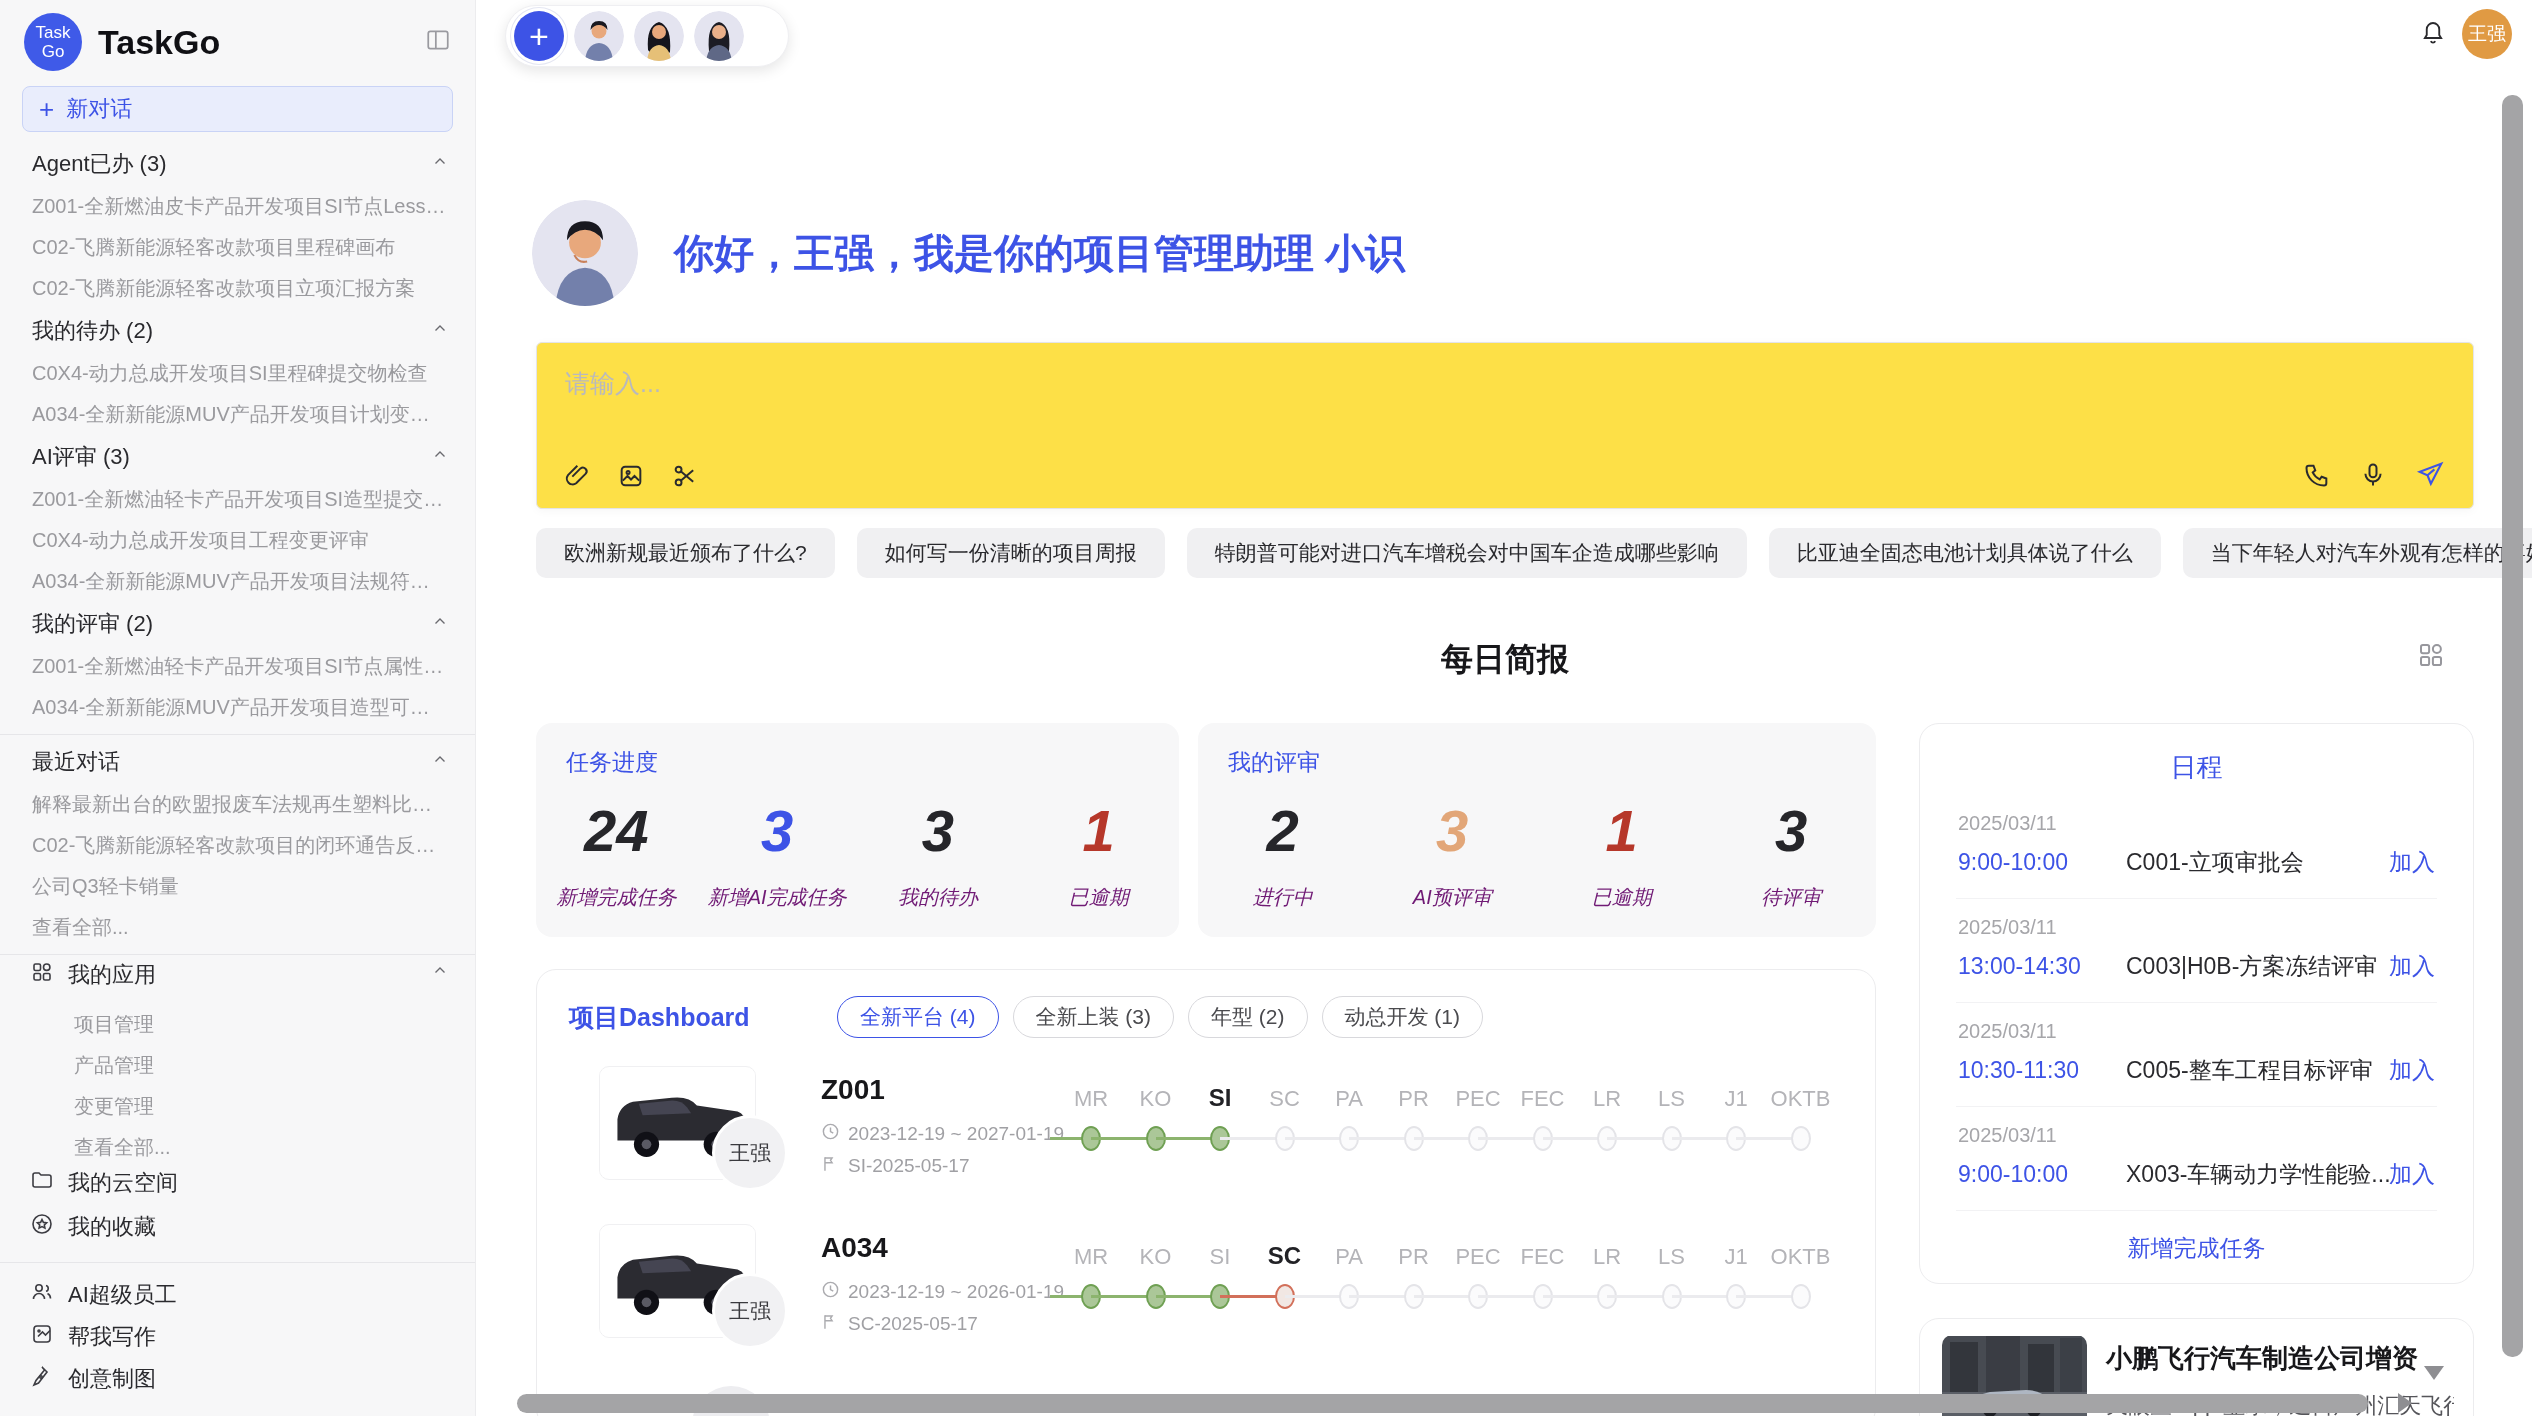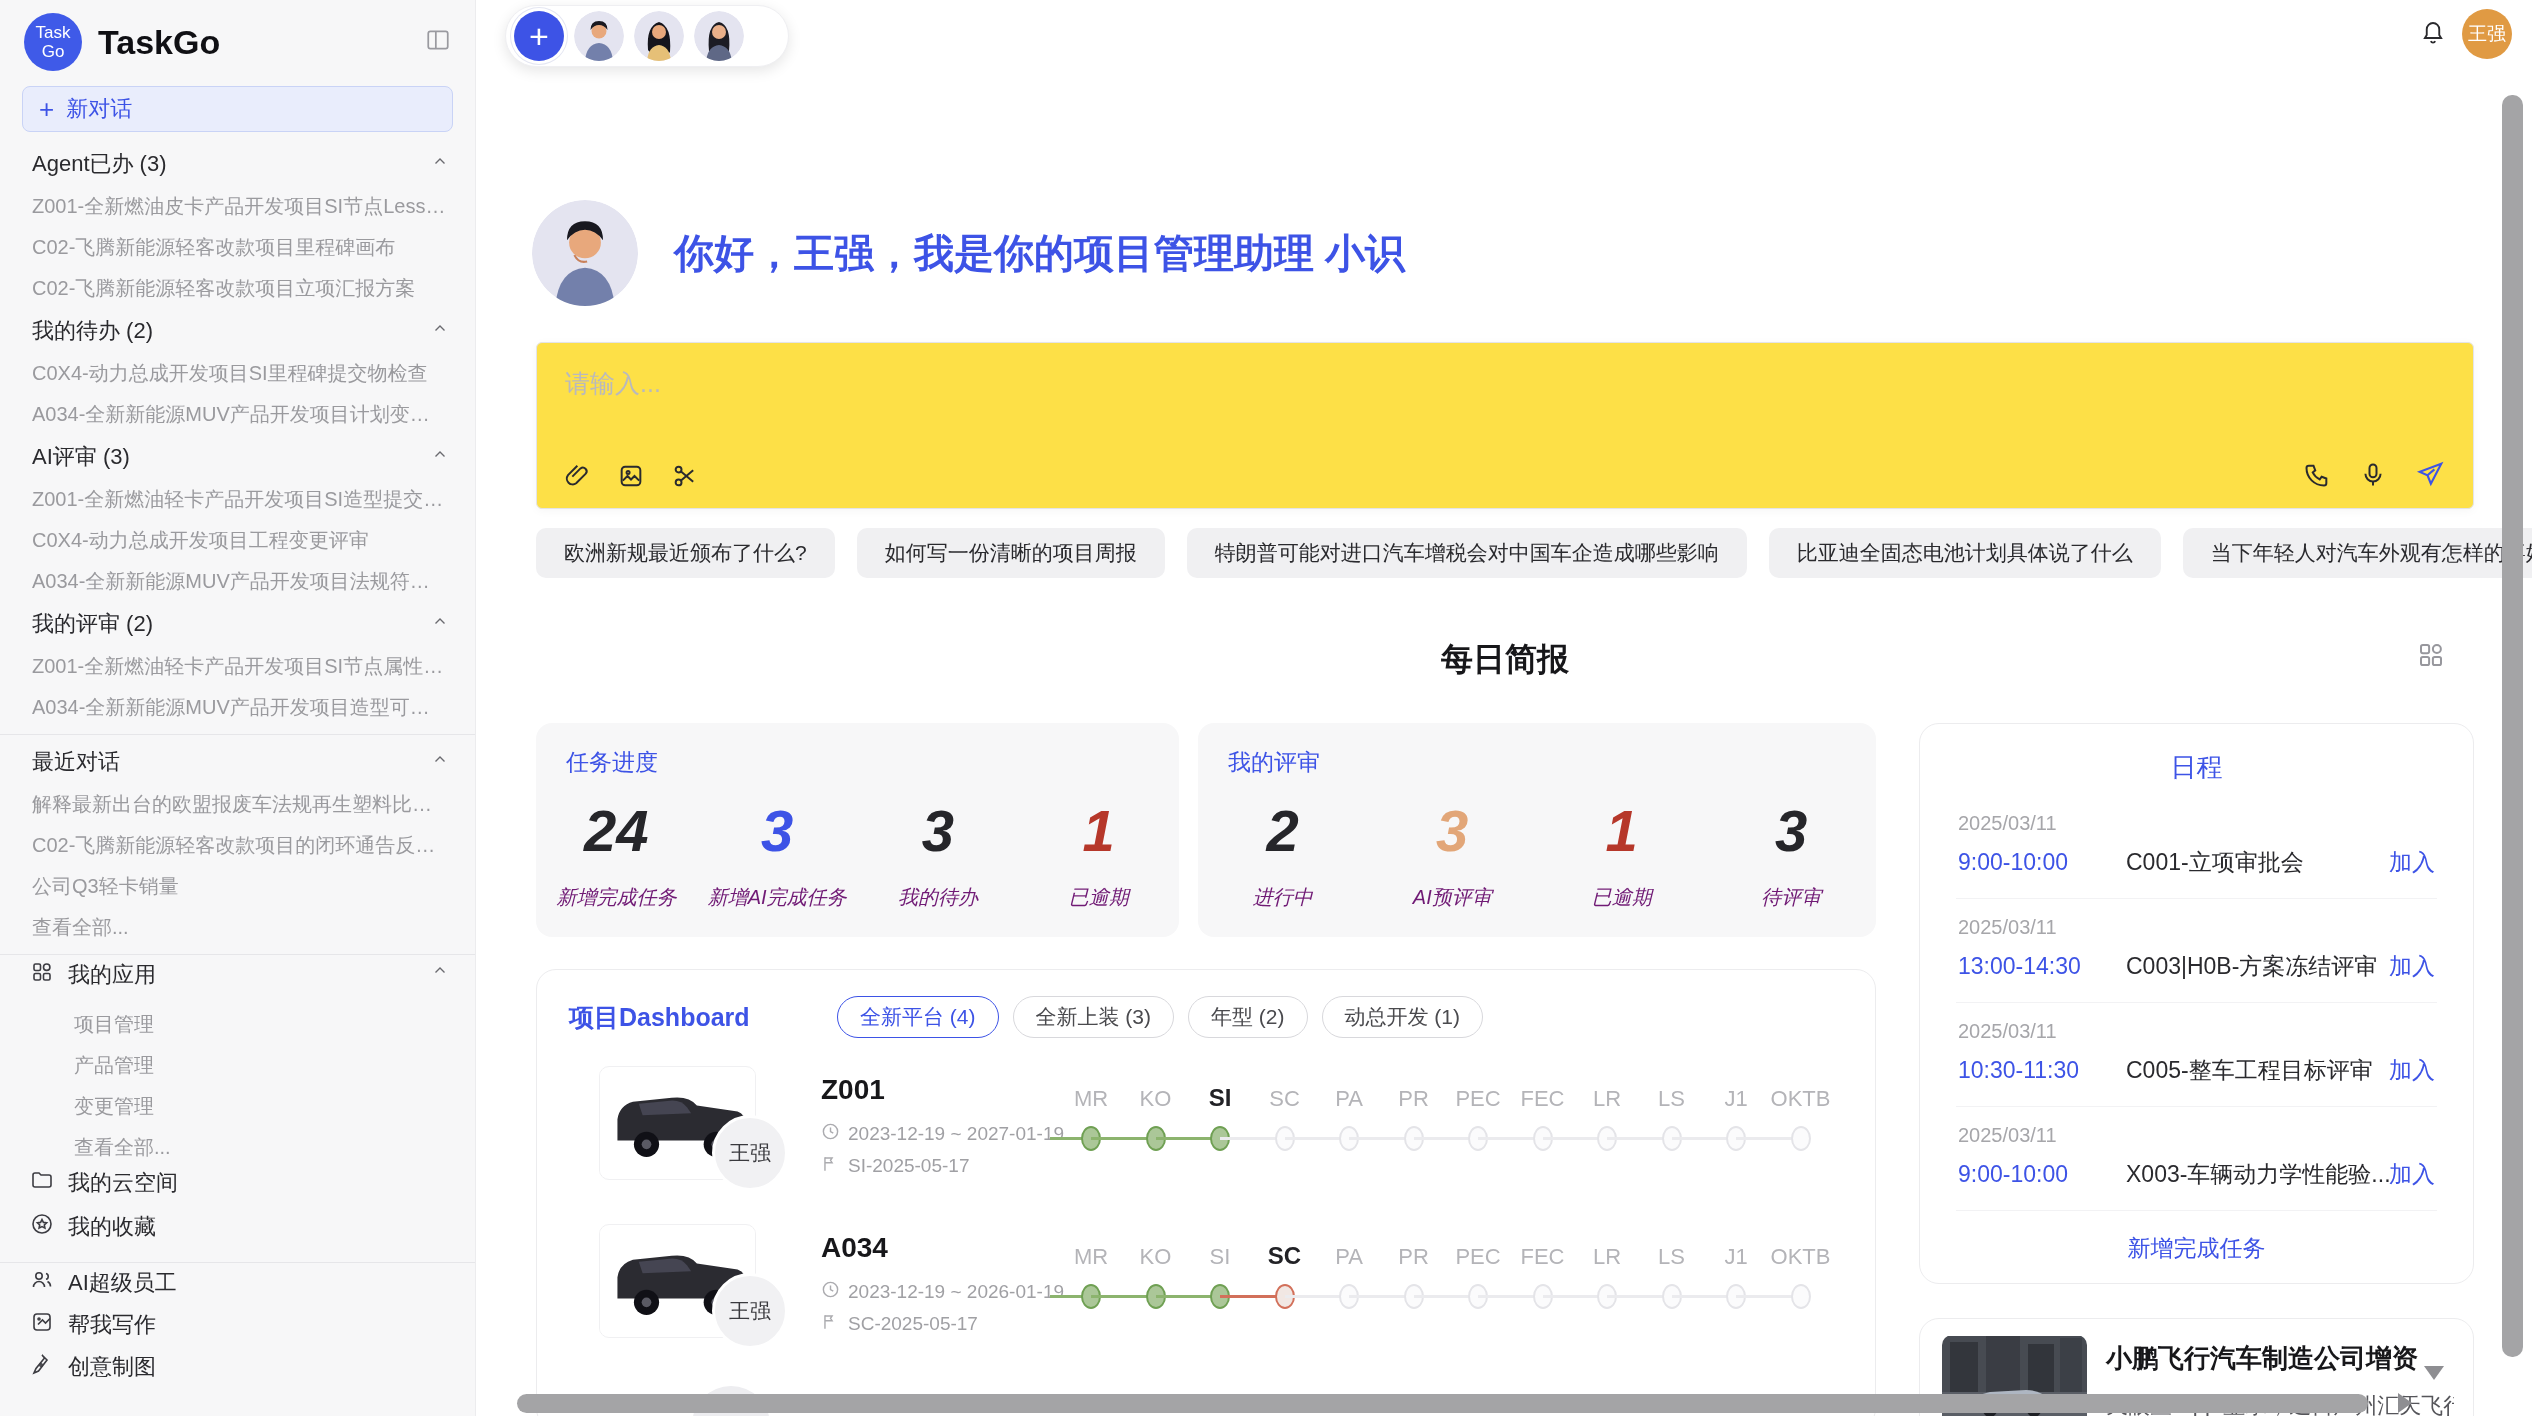--- a/index.html
+++ b/index.html
@@ -11,21 +11,21 @@
   .app-title{font-size:34px;font-weight:bold;color:#101014;margin-left:16px;}
   .collapse-btn{margin-left:auto;display:flex;align-items:center;cursor:pointer;}
   .new-chat{margin:12px 22px 10px;height:46px;border:1px solid #c9d3f6;background:#e9edfc;border-radius:8px;color:#3d53e6;font-size:22px;display:flex;align-items:center;gap:12px;padding:0 16px;box-sizing:border-box;cursor:pointer;}
   .new-chat .plus{font-size:26px;line-height:1;}
   .sec-header{display:flex;align-items:center;justify-content:space-between;height:44px;padding:0 26px 0 32px;font-size:22px;color:#2a2a2e;}
   .sec-item{height:41px;line-height:41px;padding:0 26px 0 32px;font-size:20px;color:#9a9a9e;white-space:nowrap;overflow:hidden;text-overflow:ellipsis;cursor:pointer;}
   .sdivider{height:1px;background:#e6e6e9;margin:6px 0 5px;}
   .app-row{display:flex;gap:14px;height:44px;padding:0 26px 0 30px;font-size:22px;color:#2a2a2e;cursor:pointer;}
   .app-row .spacer{margin-left:auto;}
   .sub-item{height:41px;line-height:41px;padding-left:74px;font-size:20px;color:#9a9a9e;white-space:nowrap;overflow:hidden;cursor:pointer;}
-  .tool-row{display:flex;align-items:flex-start;gap:14px;height:42px;padding:0 26px 0 30px;font-size:22px;color:#2a2a2e;cursor:pointer;}
+  .tool-row{display:flex;align-items:flex-end;gap:14px;height:42px;padding:0 26px 0 30px;font-size:22px;color:#2a2a2e;cursor:pointer;}
   
   .top-pill{position:absolute;left:505px;top:5px;width:284px;height:62px;background:#fff;border:1px solid #efeff2;border-radius:32px;box-shadow:0 4px 14px rgba(0,0,0,.10);display:flex;align-items:center;padding:0 8px;box-sizing:border-box;gap:10px;}
   .pill-plus{width:50px;height:50px;border-radius:50%;background:#3d53e6;color:#fff;font-size:34px;display:flex;align-items:center;justify-content:center;box-shadow:0 0 0 3px #fff,0 0 0 4px #e4e6f2;cursor:pointer;flex:none;}
   .pill-avatar{width:50px;height:50px;border-radius:50%;overflow:hidden;flex:none;cursor:pointer;}
   .pill-avatar svg{display:block;width:100%;height:100%;}
   .bell{position:absolute;left:2418px;top:18px;cursor:pointer;}
   .user-chip{position:absolute;left:2462px;top:9px;width:50px;height:50px;border-radius:50%;background:#e09a43;color:#fff;font-size:19px;display:flex;align-items:center;justify-content:center;cursor:pointer;}
   
   .greet{position:absolute;left:532px;top:200px;display:flex;align-items:center;gap:36px;}
   .greet-avatar{width:106px;height:106px;border-radius:50%;overflow:hidden;flex:none;}

